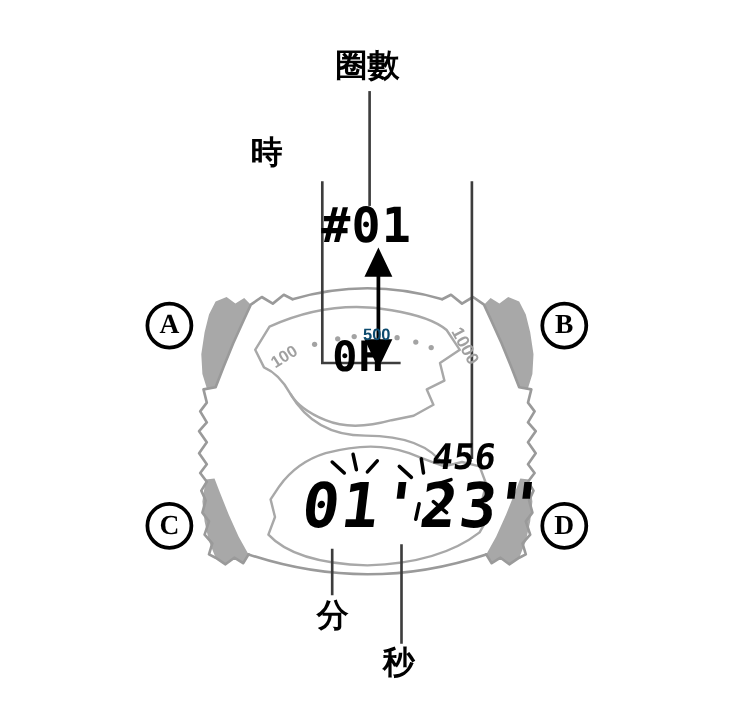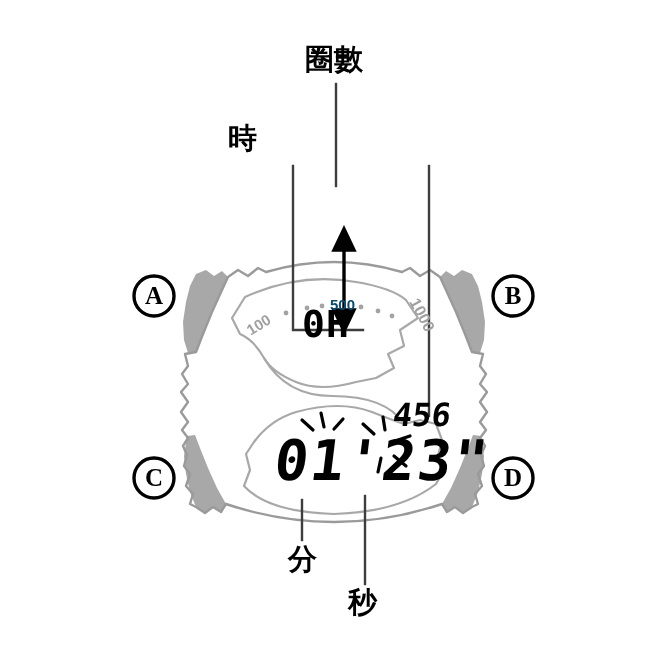--- a/index.html
+++ b/index.html
@@ -126,20 +126,22 @@
     </g>
   </svg>
 
   <div style="position:absolute;left:246px;top:316px;transform:rotate(-32deg);
               font-size:15px;font-weight:700;color:#a0a0a0;font-family:'Liberation Sans',sans-serif;">100</div>
   <div style="position:absolute;left:330px;top:296px;
               font-size:15px;font-weight:700;color:#0c4a6e;font-family:'Liberation Sans',sans-serif;">500</div>
   <div style="position:absolute;left:404px;top:306px;transform:rotate(62deg);
               font-size:16px;font-weight:700;color:#a0a0a0;font-family:'Liberation Sans',sans-serif;">1000</div>
 
+  <div style="position:absolute;left:292px;top:180px;font-size:44px;font-weight:700;
+              letter-spacing:1px;color:#000;" class="lcdseg">#01</div>
 
   <div style="position:absolute;left:302px;top:302px;font-size:38px;font-weight:700;
               letter-spacing:1px;color:#000;" class="lcdseg">0H</div>
 
   <div style="position:absolute;left:393px;top:396px;font-size:32px;font-weight:700;
               letter-spacing:0px;color:#000;transform:skewX(-7deg);" class="lcdseg">456</div>
 
   <div style="position:absolute;left:275px;top:428px;font-size:56px;font-weight:700;
               letter-spacing:2px;color:#000;transform:skewX(-7deg);" class="lcdseg">01'23"</div>
 

